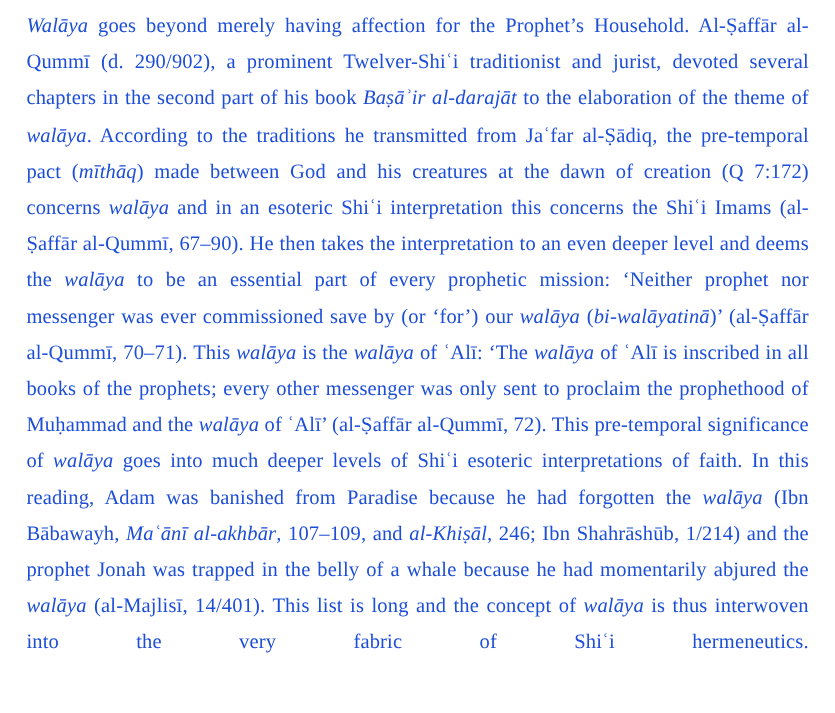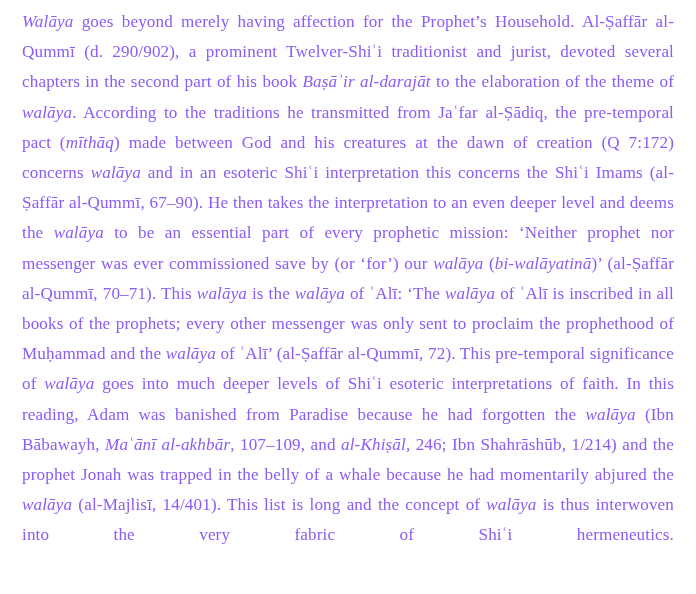--- a/index.html
+++ b/index.html
@@ -46,16 +46,16 @@
   #passage p:after {
     content: "";
     display: inline-block;
     width: 100%;
   }
 </style>
 </head>
 <body style="background: rgb(255, 255, 255);">
 
 <div id="page" style="background: rgb(255, 255, 255);">
-  <div id="passage" style="color: #8b5cf6;">
+  <div id="passage" style="color: #1d4ed8;">
     <p><span class="it">Walāya</span><span> goes beyond merely having affection for the Prophet’s Household. Al-Ṣaffār al-Qummī (d. 290/902), a prominent Twelver-Shiʿi traditionist and jurist, devoted several chapters in the second part of his book </span><span class="it">Baṣāʾir al-darajāt</span><span> to the elaboration of the theme of </span><span class="it">walāya</span><span>. According to the traditions he transmitted from Jaʿfar al-Ṣādiq, the pre-temporal pact (</span><span class="it">mīthāq</span><span>) made between God and his creatures at the dawn of creation (Q 7:172) concerns </span><span class="it">walāya</span><span> and in an esoteric Shiʿi interpretation this concerns the Shiʿi Imams (al-Ṣaffār al-Qummī, 67–90). He then takes the interpretation to an even deeper level and deems the </span><span class="it">walāya</span><span> to be an essential part of every prophetic mission: ‘Neither prophet nor messenger was ever commissioned save by (or ‘for’) our </span><span class="it">walāya</span><span> (</span><span class="it">bi-walāyatinā</span><span>)’ (al-Ṣaffār al-Qummī, 70–71). This </span><span class="it">walāya</span><span> is the </span><span class="it">walāya</span><span> of ʿAlī: ‘The </span><span class="it">walāya</span><span> of ʿAlī is inscribed in all books of the prophets; every other messenger was only sent to proclaim the prophethood of Muḥammad and the </span><span class="it">walāya</span><span> of ʿAlī’ (al-Ṣaffār al-Qummī, 72). This pre-temporal significance of </span><span class="it">walāya</span><span> goes into much deeper levels of Shiʿi esoteric interpretations of faith. In this reading, Adam was banished from Paradise because he had forgotten the </span><span class="it">walāya</span><span> (Ibn Bābawayh, </span><span class="it">Maʿānī al-akhbār</span><span>, 107–109, and </span><span class="it">al-Khiṣāl</span><span>, 246; Ibn Shahrāshūb, 1/214) and the prophet Jonah was trapped in the belly of a whale because he had momentarily abjured the </span><span class="it">walāya</span><span> (al-Majlisī, 14/401). This list is long and the concept of </span><span class="it">walāya</span><span> is thus interwoven into the very fabric of Shiʿi hermeneutics.</span></p>
   </div>
 </div>
 
 </body></html>

